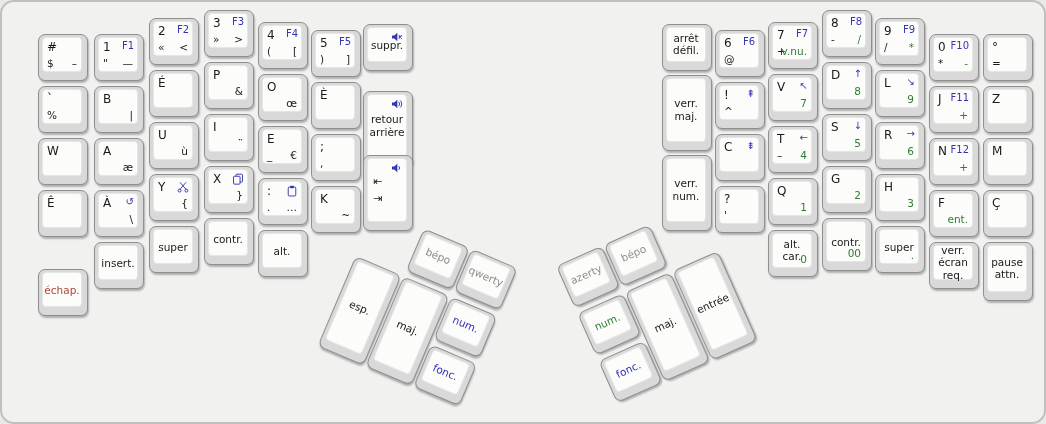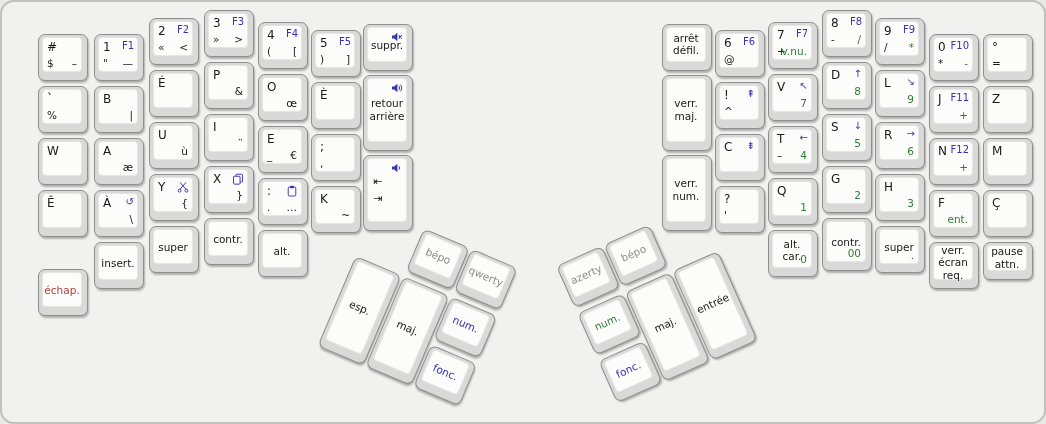--- a/index.html
+++ b/index.html
@@ -235,21 +235,21 @@
       </div>
       <div class="key" style="left: 361px; top: 22px; width: 50px; height: 47px;">
         <div class="face">
           <span class="lg tr c-b"><svg width="12" height="12" viewBox="0 0 14 14" aria-hidden="true">
               <path d="M1.2 5.2h2.6L7.4 2v10L3.8 8.8H1.2z" fill="currentColor"></path>
               <path d="M9 5.2l3.6 3.6M12.6 5.2L9 8.8" stroke="currentColor" stroke-width="1.2" fill="none"></path>
             </svg></span>
           <span class="lg ct c-k">suppr.</span>
         </div>
       </div>
-      <div class="key" style="left: 361px; top: 73px; width: 50px; height: 76px;">
+      <div class="key" style="left: 361px; top: 89px; width: 50px; height: 76px;">
         <div class="face">
           <span class="lg tr c-b"><svg width="12" height="12" viewBox="0 0 14 14" aria-hidden="true">
               <path d="M1.2 5.2h2.6L7.4 2v10L3.8 8.8H1.2z" fill="currentColor"></path>
               <path d="M9 4.5a3.5 3.5 0 0 1 0 5M10.8 3a5.5 5.5 0 0 1 0 8" stroke="currentColor" stroke-width="1.1" fill="none"></path>
             </svg></span>
           <span class="lg ct c-k">retour
 arrière</span>
         </div>
       </div>
       <div class="key" style="left: 361px; top: 153px; width: 50px; height: 76px;">
@@ -461,21 +461,21 @@
       <div class="key" style="left: 981px; top: 136px; width: 50px; height: 47px;">
         <div class="face">
           <span class="lg tl c-k">M</span>
         </div>
       </div>
       <div class="key" style="left: 981px; top: 188px; width: 50px; height: 47px;">
         <div class="face">
           <span class="lg tl c-k">Ç</span>
         </div>
       </div>
-      <div class="key" style="left: 981px; top: 240px; width: 50px; height: 38px;">
+      <div class="key" style="left: 981px; top: 240px; width: 50px; height: 59px;">
         <div class="face">
           <span class="lg ct c-k">pause
 attn.</span>
         </div>
       </div>
     </div>
     <div class="kgroup" style="left: 374px; top: 206px; transform: rotate(23deg);">
       <div class="key" style="left: 52px; top: 0px; width: 50px; height: 46px;">
         <div class="face">
           <span class="lg ct c-gy">bépo</span>

